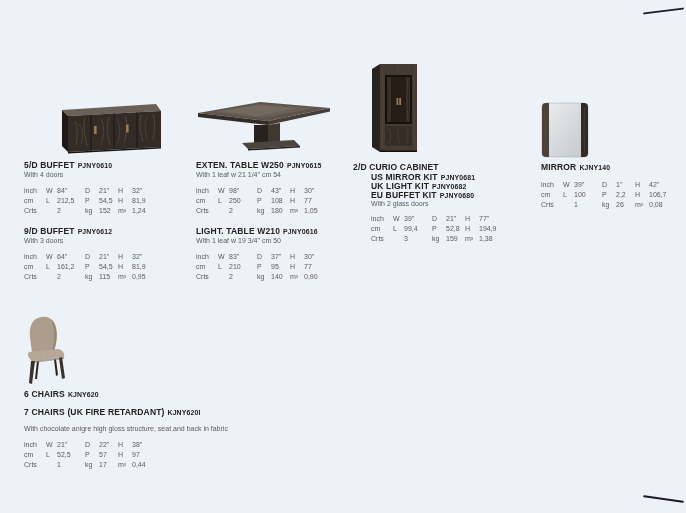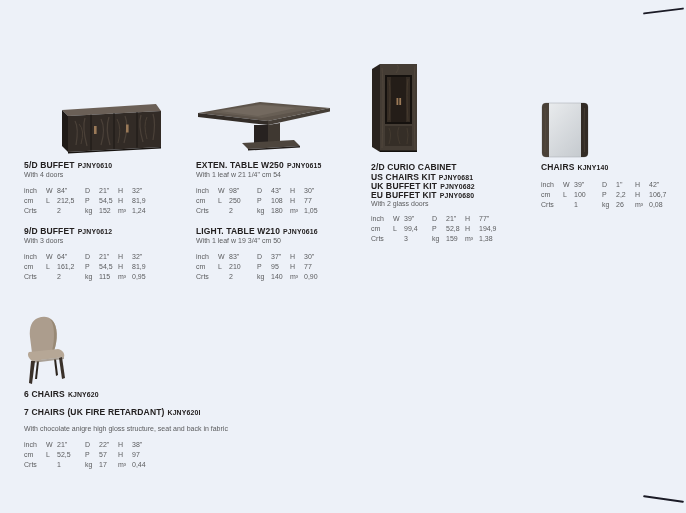--- a/index.html
+++ b/index.html
@@ -342,26 +342,26 @@
     <rect x="28.3" y="36" width="1.8" height="7" fill="#9b7a58"></rect>
     <rect x="14" y="64" width="27" height="20" fill="#352e27"></rect>
     <g stroke="#4f4437" stroke-width="1" fill="none" opacity="0.55">
       <path d="M18,66 q3,6 0,16"></path>
         <path d="M28,65 q-3,7 1,17"></path>
         <path d="M36,66 q2,6 0,16"></path>
     </g>
     <rect x="9" y="88.5" width="37" height="1.5" fill="#13100d"></rect>
   </svg>
 
-  <div class="title abs" style="left:371px;top:162px;">2/D CURIO CABINET</div>
+  <div class="title abs" style="left:353px;top:162px;">2/D CURIO CABINET</div>
   <div class="title abs" style="left:371px;top:172px;">
-    <span class="tname">US CHAIRS KIT</span><span class="tcode">PJNY0681</span>
+    <span class="tname">US MIRROR KIT</span><span class="tcode">PJNY0681</span>
   </div>
   <div class="title abs" style="left:371px;top:181px;">
-    <span class="tname">UK BUFFET KIT</span><span class="tcode">PJNY0682</span>
+    <span class="tname">UK LIGHT KIT</span><span class="tcode">PJNY0682</span>
   </div>
   <div class="title abs" style="left:371px;top:190px;">
     <span class="tname">EU BUFFET KIT</span><span class="tcode">PJNY0680</span>
   </div>
   <div class="sub abs" style="left:371px;top:200px;">With 2 glass doors</div>
   <div class="spec abs" style="left:371px;top:214px;">
       <div class="spec-row">
         <span class="spec-cell c0">
           <span class="lab">inch</span>
           <span class="val"></span>
@@ -427,21 +427,21 @@
     <rect x="2" y="1" width="46" height="54" rx="4" fill="url(#mg)" stroke="#aeb3b9" stroke-width="0.6"></rect>
     <path d="M6,1 h3 v54 h-3 a4,4 0 0 1 -4,-4 V5 a4,4 0 0 1 4,-4 Z" fill="#4a4138"></path>
     <path d="M41,1 h3 a4,4 0 0 1 4,4 v46 a4,4 0 0 1 -4,4 h-3 Z" fill="#322b25"></path>
     <g stroke="#6b5d4c" stroke-width="0.8" fill="none" opacity="0.4">
       <path d="M5,6 q1,20 0,44"></path>
         <path d="M44.5,6 q-1,22 0,44"></path>
     </g>
   </svg>
 
   <div class="title abs" style="left:541px;top:162px;">
-    <span class="tname">CHAIRS</span><span class="tcode">KJNY140</span>
+    <span class="tname">MIRROR</span><span class="tcode">KJNY140</span>
   </div>
   <div class="spec abs" style="left:541px;top:180px;">
       <div class="spec-row">
         <span class="spec-cell c0">
           <span class="lab">inch</span>
           <span class="val"></span>
         </span>
         <span class="spec-cell c1">
           <span class="lab">W</span>
           <span class="val">39"</span>

